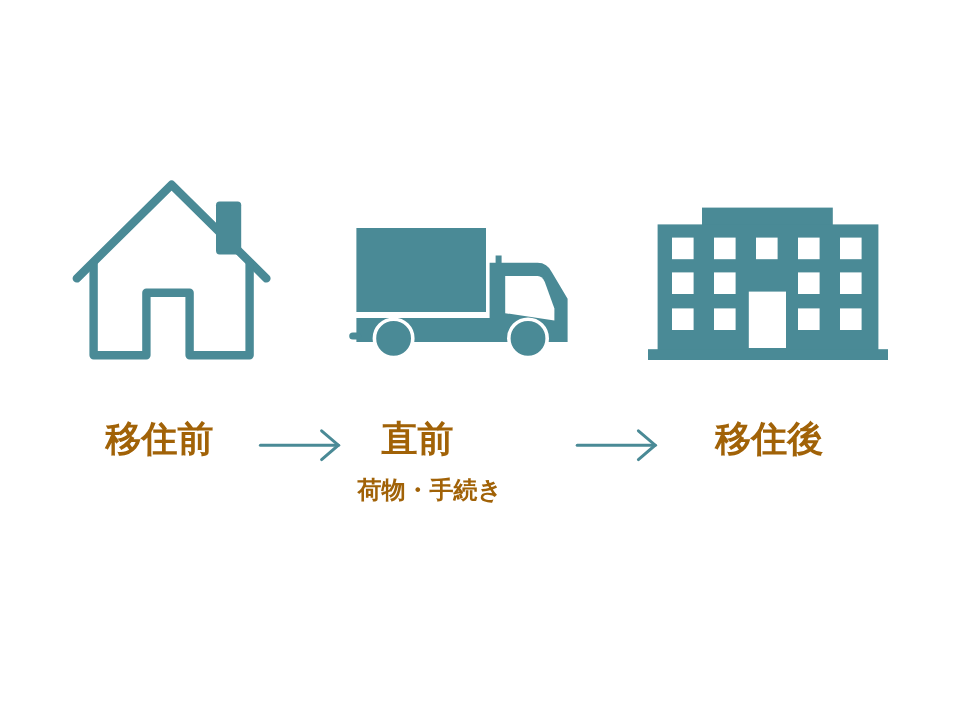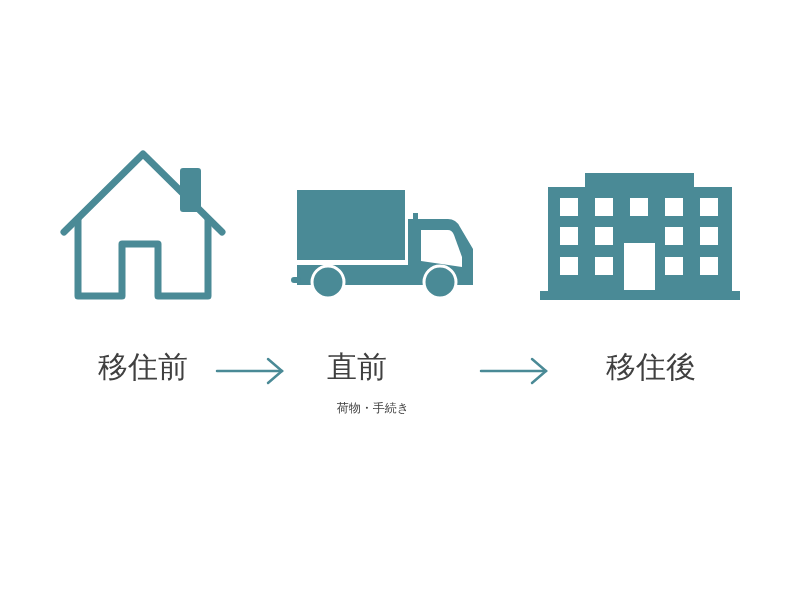--- a/index.html
+++ b/index.html
@@ -1,21 +1,21 @@
 <!DOCTYPE html>
 <html><head>
 <meta charset="utf-8">
 <style>
   html, body { margin:0; padding:0; background:#ffffff; }
   body { width:800px; height:600px; position:relative; overflow:hidden;
          font-family: "DejaVu Sans", "Liberation Sans", sans-serif; }
   .icon { position:absolute; }
-  .label { position:absolute; color:#404040; font-weight:normal; white-space:nowrap; text-align:center; }
+  .label { position:absolute; color:#a16207; font-weight:bold; white-space:nowrap; }
   .main { font-size:30px; line-height:34px; }
-  .sub { font-size:12px; line-height:22px; }
+  .sub { font-size:20px; line-height:22px; }
   .arrow { position:absolute; }
 </style>
 </head>
 <body>
 
 <svg class="icon" style="left:58px;top:148px" width="170" height="155" viewBox="0 0 170 155">
   <g fill="none" stroke="#4a8a96" stroke-width="7" stroke-linecap="round" stroke-linejoin="round">
     <polyline points="6,84 85,6 164,84"></polyline>
     <polyline points="20,72 20,148 64,148 64,96 100,96 100,148 150,148 150,72"></polyline>
   </g>
@@ -47,21 +47,21 @@
       <rect x="162" y="57" width="18" height="18"></rect>
     <rect x="22" y="87" width="18" height="18"></rect>
       <rect x="57" y="87" width="18" height="18"></rect>
       <rect x="127" y="87" width="18" height="18"></rect>
       <rect x="162" y="87" width="18" height="18"></rect>
     <rect x="86" y="73" width="31" height="47"></rect>
   </g>
 </svg>
 
 <div class="label main" style="left:88px;top:350px;width:110px">移住前</div>
-<div class="label main" style="left:302px;top:350px;width:110px">直前</div>
+<div class="label main" style="left:318px;top:350px;width:110px">直前</div>
 <div class="label sub" style="left:298px;top:397px;width:150px">荷物・手続き</div>
 <div class="label main" style="left:596px;top:350px;width:110px">移住後</div>
 
 <svg class="arrow" style="left:214px;top:355px" width="72" height="32" viewBox="0 0 72 32">
   <g fill="none" stroke="#4a8a96" stroke-width="2.5" stroke-linecap="round">
     <line x1="3" y1="16" x2="68" y2="16"></line>
     <polyline points="54,4 68,16 54,28"></polyline>
   </g>
 </svg>
 <svg class="arrow" style="left:478px;top:355px" width="72" height="32" viewBox="0 0 72 32">

